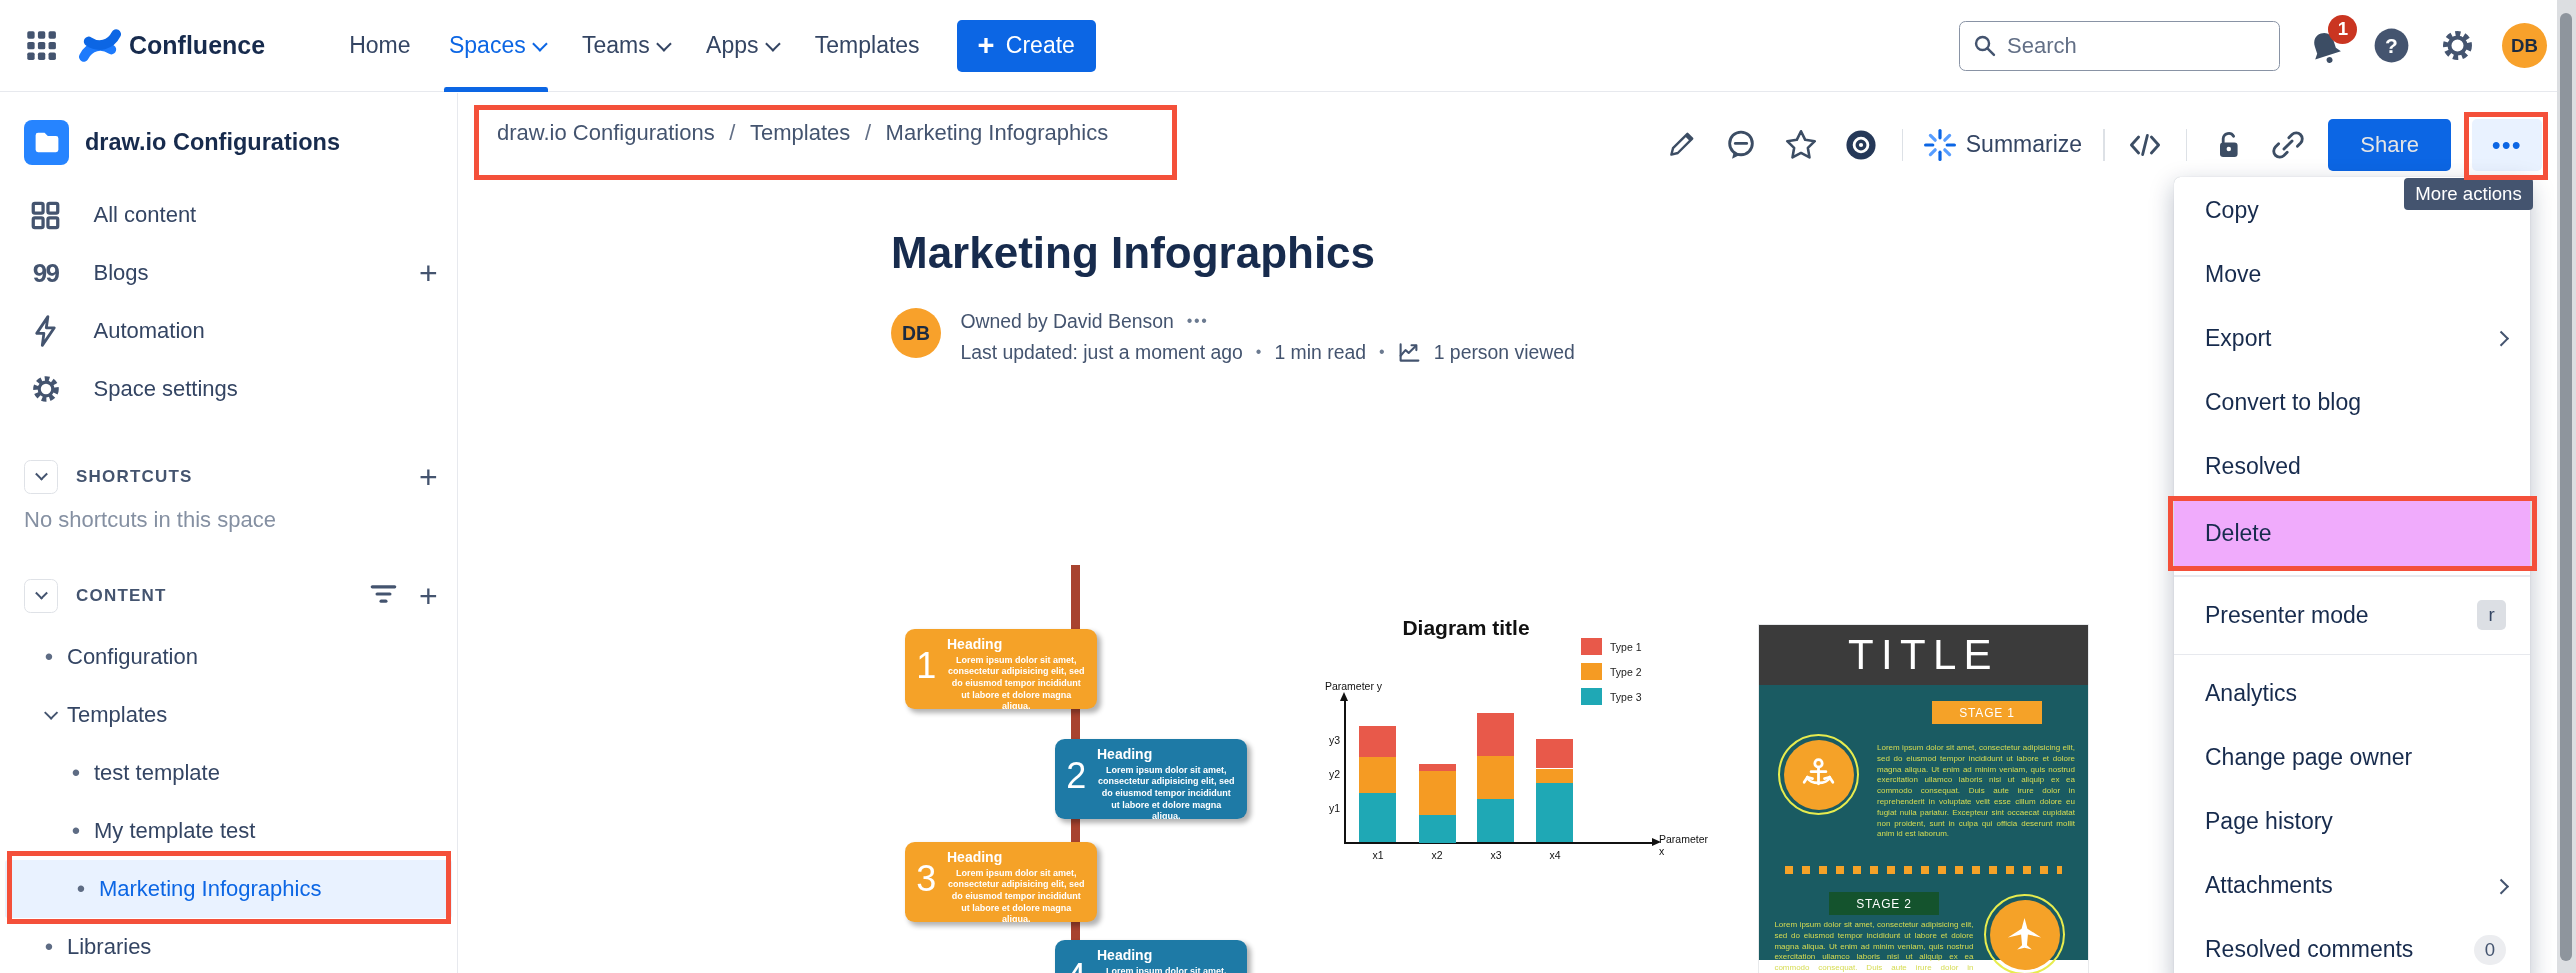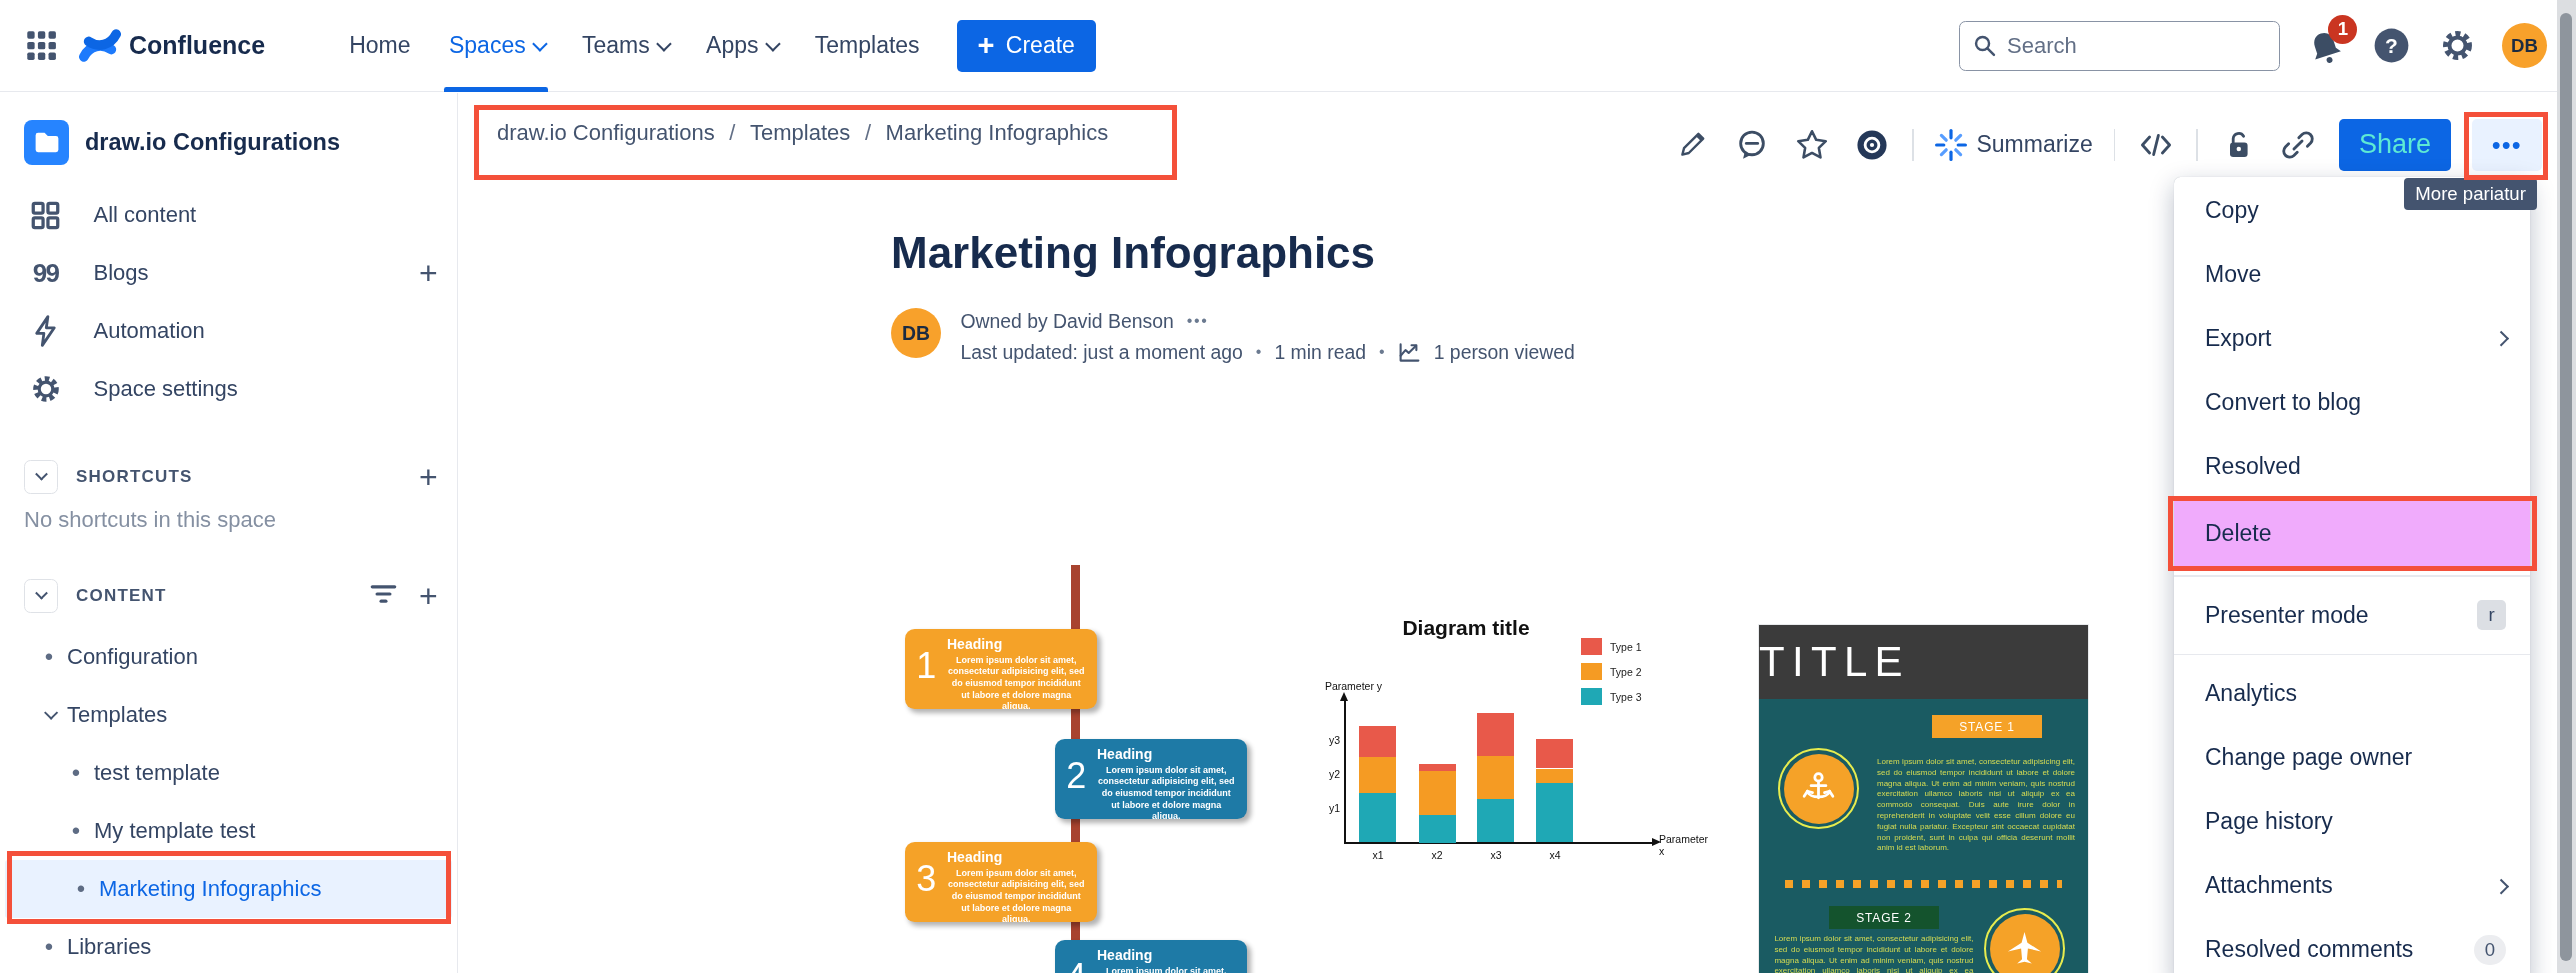--- a/index.html
+++ b/index.html
@@ -61,21 +61,21 @@
   .tree-row.selected .bullet{color:#5E6C84;}
 
   
   .breadcrumb{position:absolute; top:120px; left:497px; display:flex; align-items:center; gap:14.6px; font-size:22px; color:#44546F; z-index:8;}
   .crumb{cursor:pointer; white-space:nowrap;}
   .crumb-sep{color:#626F86;}
   .content-toolbar{position:absolute; top:117px; right:34px; height:55px; display:flex; align-items:center; gap:21px; z-index:8;}
   .tbico{width:39px; height:39px; display:flex; align-items:center; justify-content:center; color:#3C4D64; cursor:pointer;}
   .tb-sep{width:1.6px; height:32px; background:#DDE1E6;}
   .summarize{display:flex; align-items:center; gap:9.7px; font-size:23px; color:#344563; cursor:pointer;}
-  .share-btn{height:52px; padding:0 20px; background:var(--accent); color:#5eead4; border:none; border-radius:4.9px; font-size:27px; font-family:inherit; cursor:pointer;}
+  .share-btn{height:52px; padding:0 32px; background:var(--accent); color:#e5e5e5; border:none; border-radius:4.9px; font-size:22px; font-family:inherit; cursor:pointer;}
   .more-btn{width:70px; height:52px; background:#E9F2FF; border:none; border-radius:4.9px; color:var(--accent);
             font-size:24px; font-weight:bold; letter-spacing:1.6px; cursor:pointer; display:flex; align-items:center; justify-content:center;}
 
   
   .page-title{position:absolute; left:891px; top:228px; font-size:44px; font-weight:bold; color:#172B4D; z-index:4;}
   .byline{position:absolute; left:891px; top:308px; display:flex; gap:19.4px; z-index:4;}
   .byline .avatar{width:50px; height:50px; font-size:19.4px;}
   .byline-lines{display:flex; flex-direction:column; gap:8px; padding-top:1.6px;}
   .byline-row{display:flex; align-items:center; gap:13px; font-size:19.4px; color:#44546F;}
   .owner-more{color:#6B7A90; letter-spacing:1.6px; font-size:16px; cursor:pointer;}
@@ -103,21 +103,21 @@
   .arrow-up{position:absolute; left:20px; top:83px; width:0; height:0; border-left:4.9px solid transparent; border-right:4.9px solid transparent; border-bottom:9px solid #111;}
   .arrow-right{position:absolute; left:332px; top:229px; width:0; height:0; border-top:4.9px solid transparent; border-bottom:4.9px solid transparent; border-left:9px solid #111;}
   .axis-label{position:absolute; font-size:10.5px; color:#111;}
   .ytick{position:absolute; right:353px; width:0;}
   .ytick span{position:absolute; right:0; transform:translateY(-50%); font-size:10.5px; color:#111;}
   .xtick{position:absolute; top:240px; font-size:10.5px; color:#111; transform:translateX(-50%);}
   .bar-seg{position:absolute;}
 
   
   #poster{position:absolute; left:1759px; top:625px; width:329px; height:349px; overflow:hidden; box-shadow:0 0 0 0.8px #E3E5E8;}
-  .poster-header{height:74px; display:flex; align-items:center; }
+  .poster-header{height:60px; display:flex; align-items:center; justify-content:center;}
   .poster-title{color:#fff; font-size:42px; letter-spacing:7.3px; font-weight:normal;}
   .poster-body{position:relative; height:275px;}
   .stage-banner{position:absolute; width:110px; height:23px; display:flex; align-items:center; justify-content:center;
                 color:#fff; font-weight:normal; font-size:12px; letter-spacing:0.8px;}
   .stage-text{position:absolute; font-size:8px; line-height:1.35; text-align:justify;}
   .icon-circle{position:absolute; width:81px; height:81px; border-radius:50%; border:2.4px solid #E7EC4E;
                display:flex; align-items:center; justify-content:center;}
   .icon-circle .inner{width:70px; height:70px; border-radius:50%; display:flex; align-items:center; justify-content:center;}
   .dash-row{position:absolute; left:26px; width:277px; height:8px;}
 
@@ -605,21 +605,21 @@
       <div class="menu-item">
         <span class="menu-label">Attachments</span>
         <span class="chev-right"></span>
       </div>
       <div class="menu-item">
         <span class="menu-label">Resolved comments</span>
         <span class="count-badge">0</span>
       </div>
     </div>
 
-  <div class="tooltip">More pariatur</div>
+  <div class="tooltip">More actions</div>
 
   <div class="scroll-track">
     <div class="scroll-thumb"></div>
   </div>
 
   <div class="annotation ann-breadcrumb"></div>
   <div class="annotation ann-more"></div>
   <div class="annotation ann-delete"></div>
   <div class="annotation ann-sidebar"></div>
 </div>

